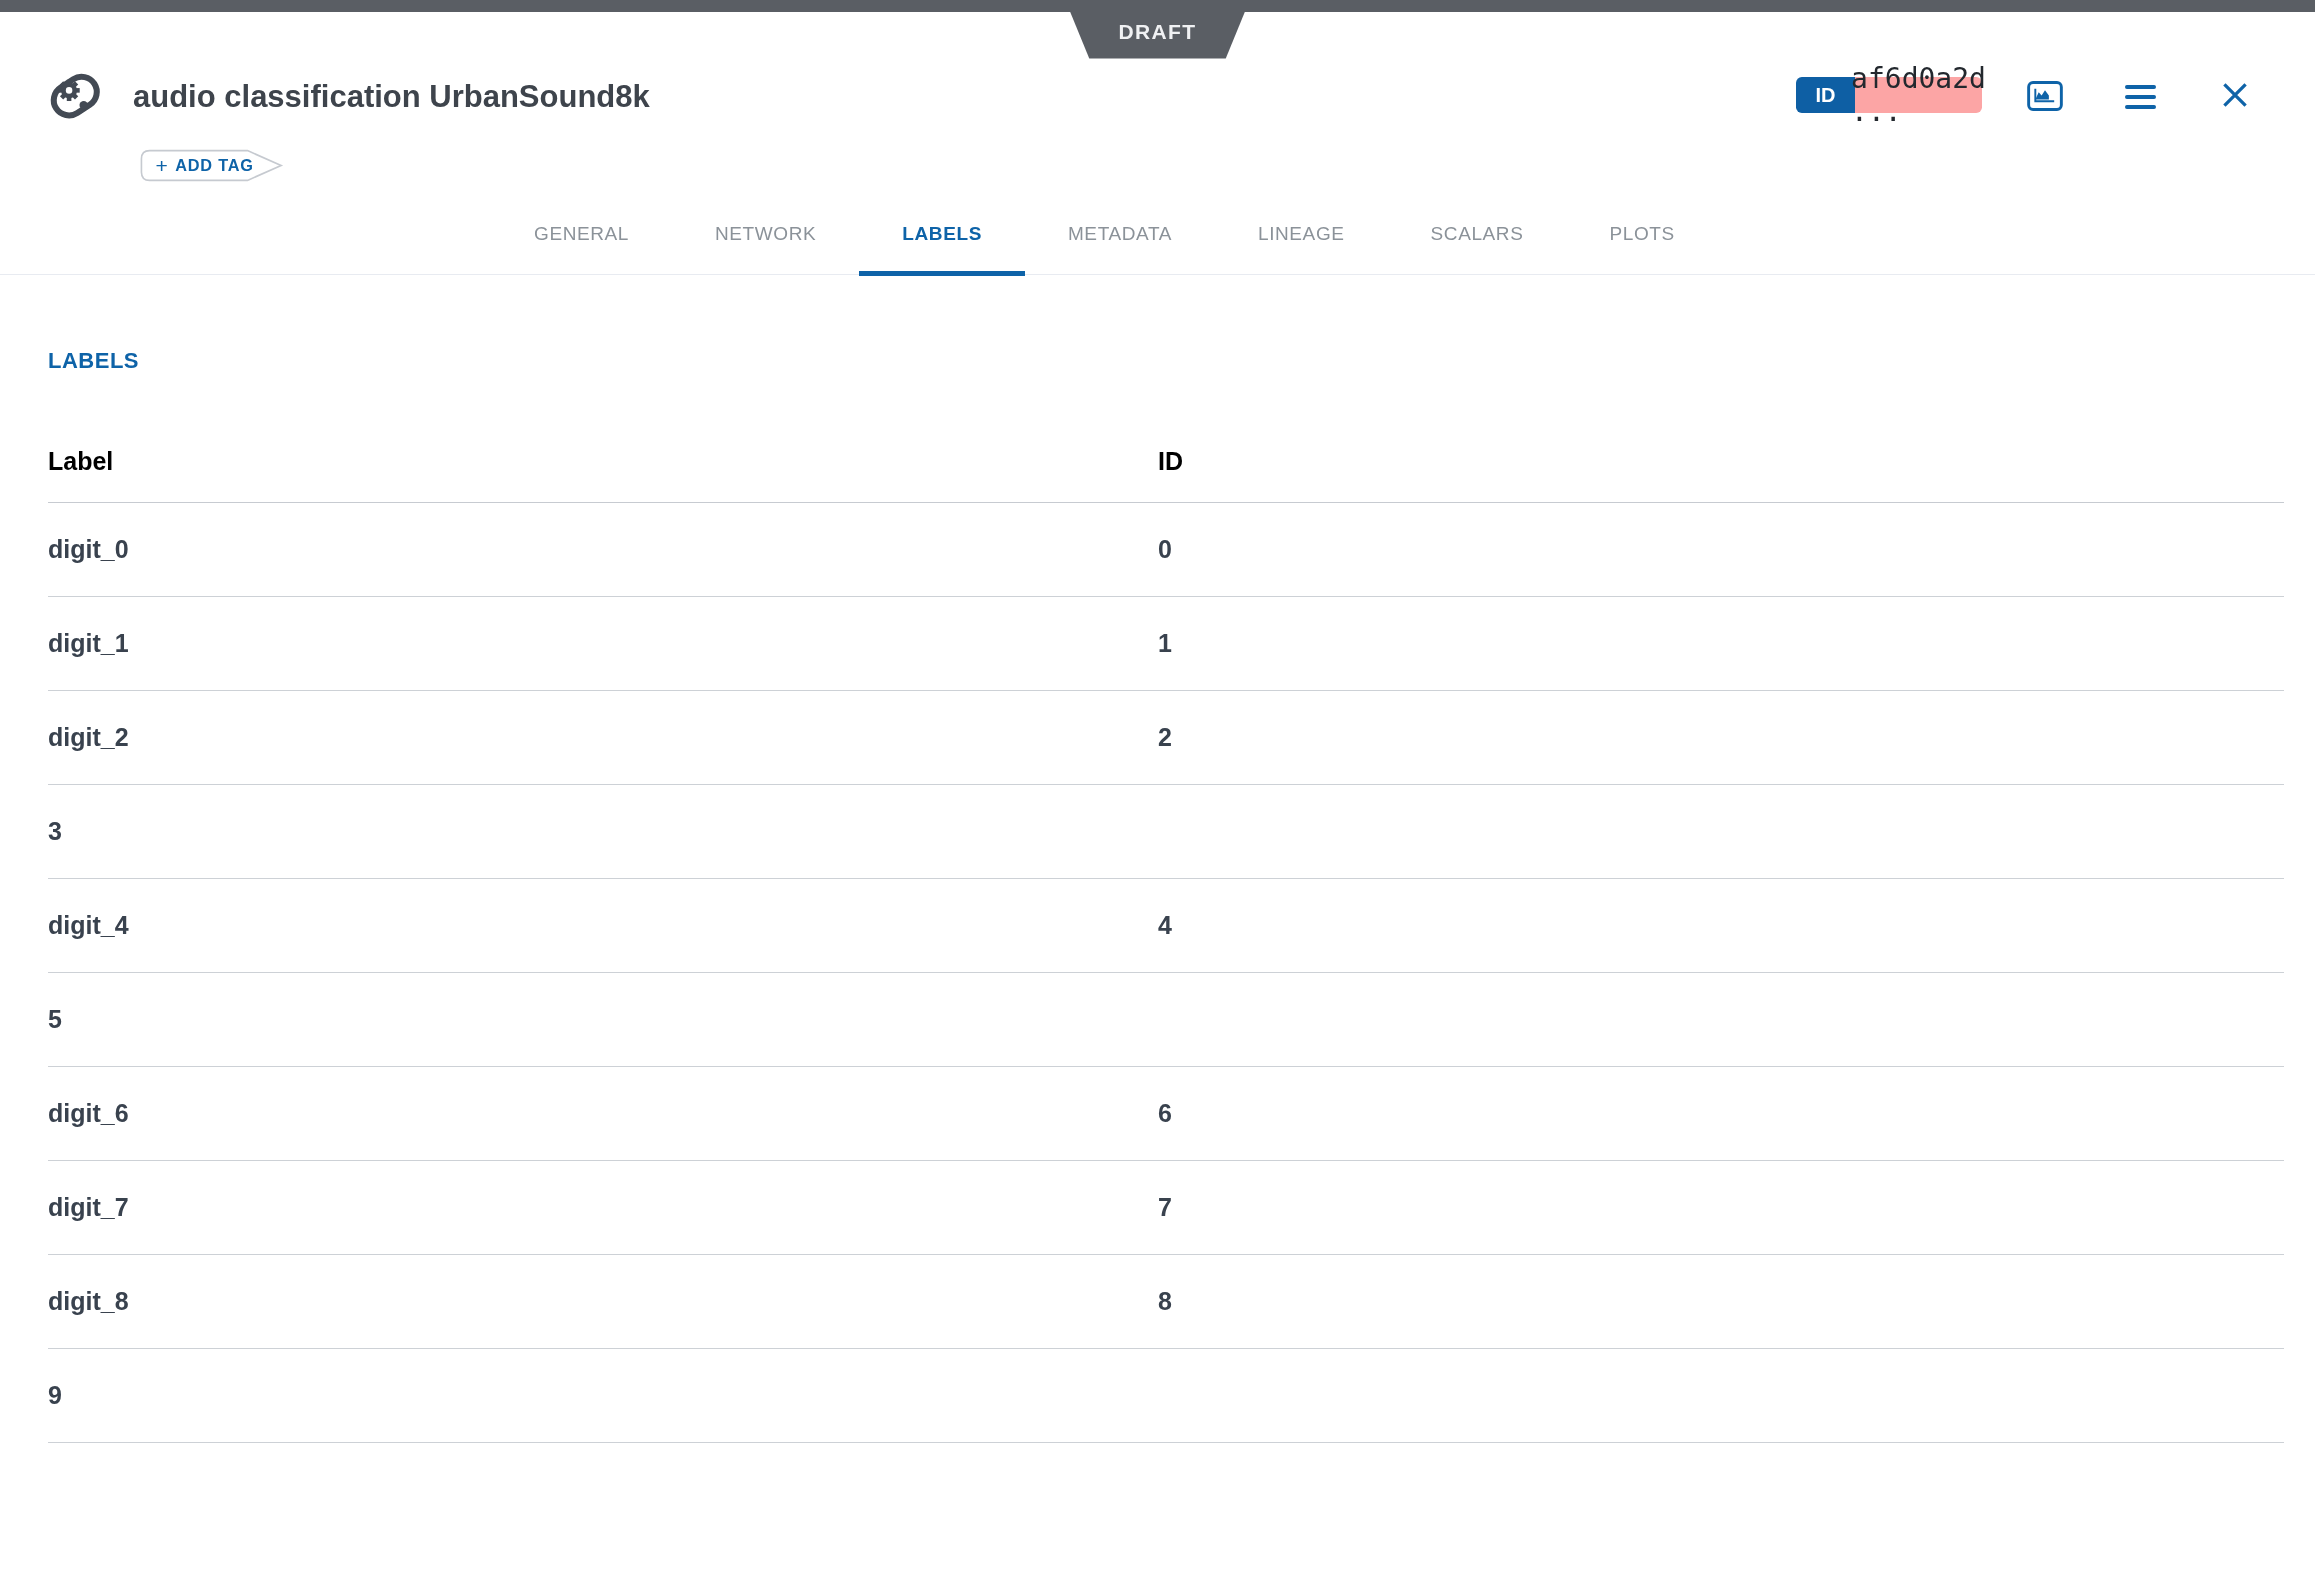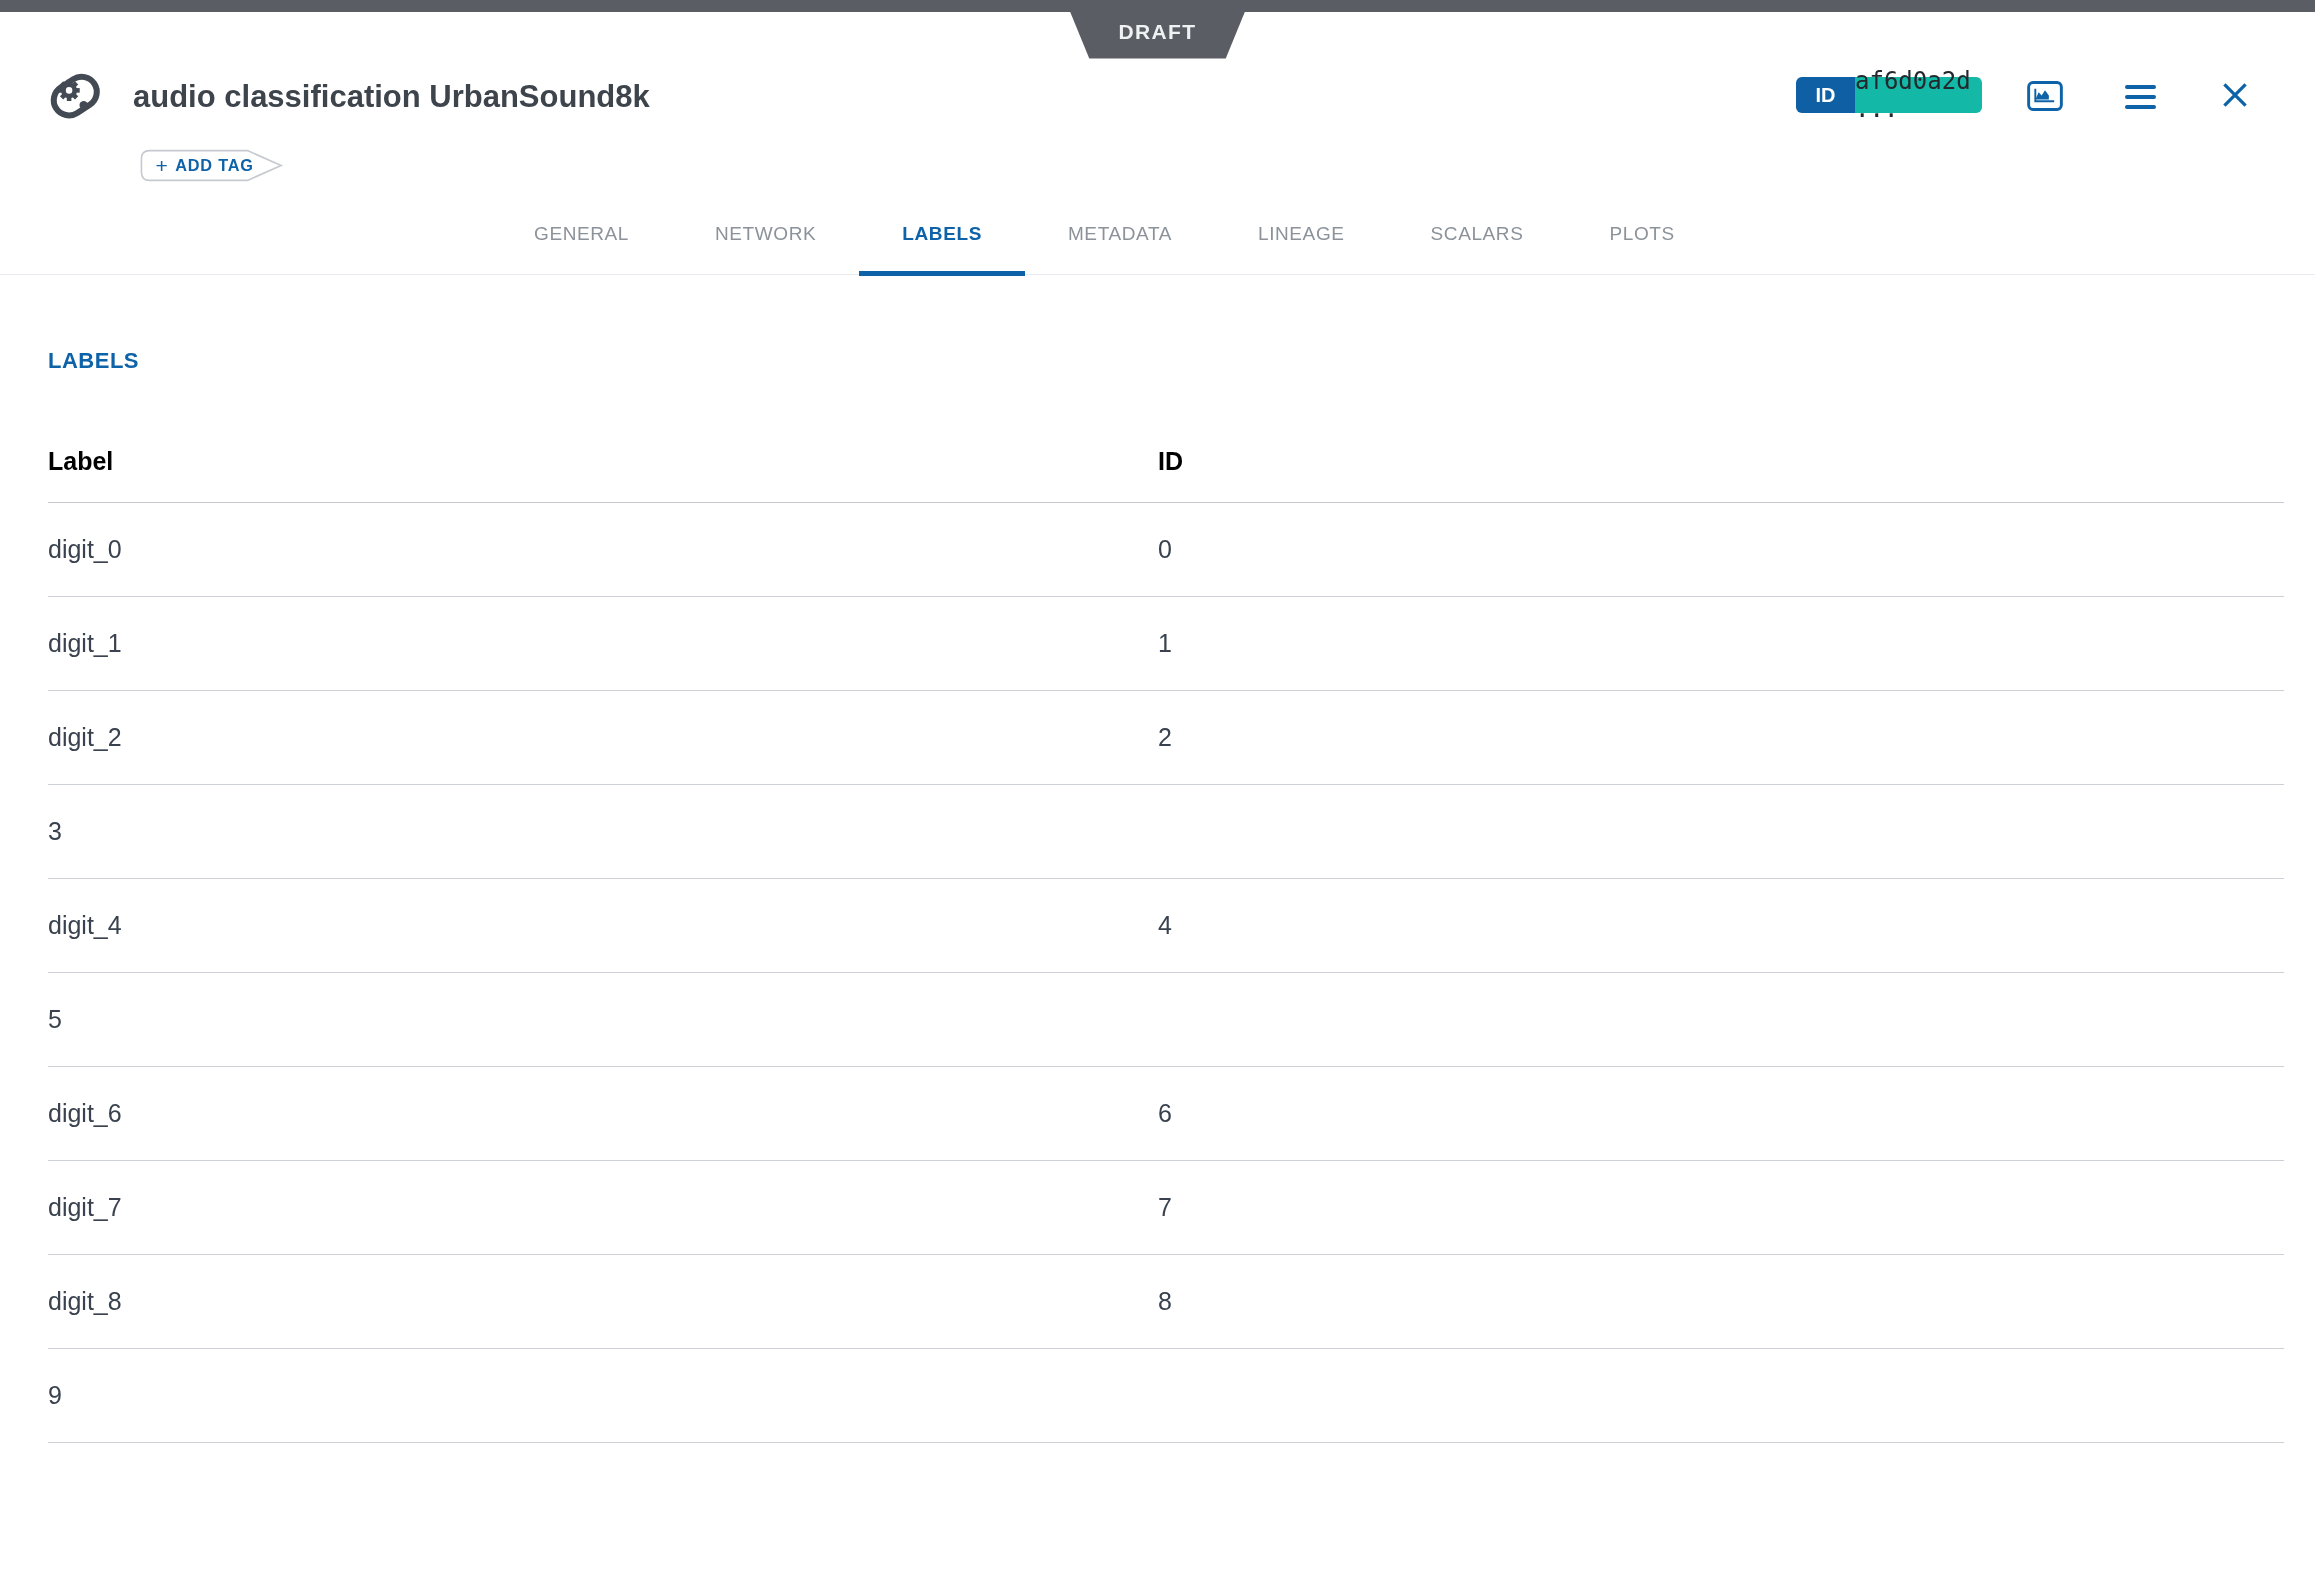--- a/index.html
+++ b/index.html
@@ -25,21 +25,21 @@
     color:#0e63a8;font-weight:700;font-size:16.3px;letter-spacing:0.8px;white-space:nowrap;
   }
   .addtag .plus{font-size:21px;font-weight:500;margin-right:6.7px;line-height:1;}
   
   .idchip{position:absolute;top:77px;left:1796px;height:36px;display:flex;}
   .idchip .idbox{
     width:59px;background:#0e5fa4;color:#ffffff;font-weight:700;font-size:20px;
     display:flex;align-items:center;justify-content:center;border-radius:5.8px 0 0 5.8px;
   }
   .idchip .hashbox{
-    width:127px;background:#14b8a6;color:#23282e;font-size:24px;
+    width:127px;background:#fca5a5;color:#23282e;font-size:28px;
     font-family:"DejaVu Sans Mono",monospace;
     display:flex;align-items:center;justify-content:center;border-radius:0 5.8px 5.8px 0;
   }
   .iconbtn{position:absolute;cursor:pointer;}
   .plots-btn{left:2027px;top:81px;}
   .menu-btn{left:2125px;top:85px;width:31px;}
   .menu-btn .bar{height:3.8px;background:#0e63a8;border-radius:1.9px;margin-bottom:6.2px;}
   .close-btn{left:2222px;top:82px;}
   
   .tabbar{
@@ -64,21 +64,21 @@
   .table{position:absolute;left:48px;top:442px;width:2236px;}
   .thead{
     display:grid;grid-template-columns:1110px 1fr;height:60px;
     border-bottom:1.9px solid #c7cbd1;align-items:flex-start;
   }
   .thead .cell{font-size:25px;font-weight:700;color:#000000;padding-top:4.8px;}
   .trow{
     display:grid;grid-template-columns:1110px 1fr;height:93px;
     border-bottom:1.9px solid #cdd1d6;align-items:center;
   }
-  .trow .cell{font-size:25px;font-weight:400;color:#39424e;}
+  .trow .cell{font-size:25px;font-weight:700;color:#39424e;}
   
   .corner-square{position:absolute;left:0;top:1552px;width:38px;height:38px;background:#2f5bea;}
 </style>
 </head>
 <body>
 
 <div class="page">
 
   <div class="topbar"></div>
   <div class="ribbon">

